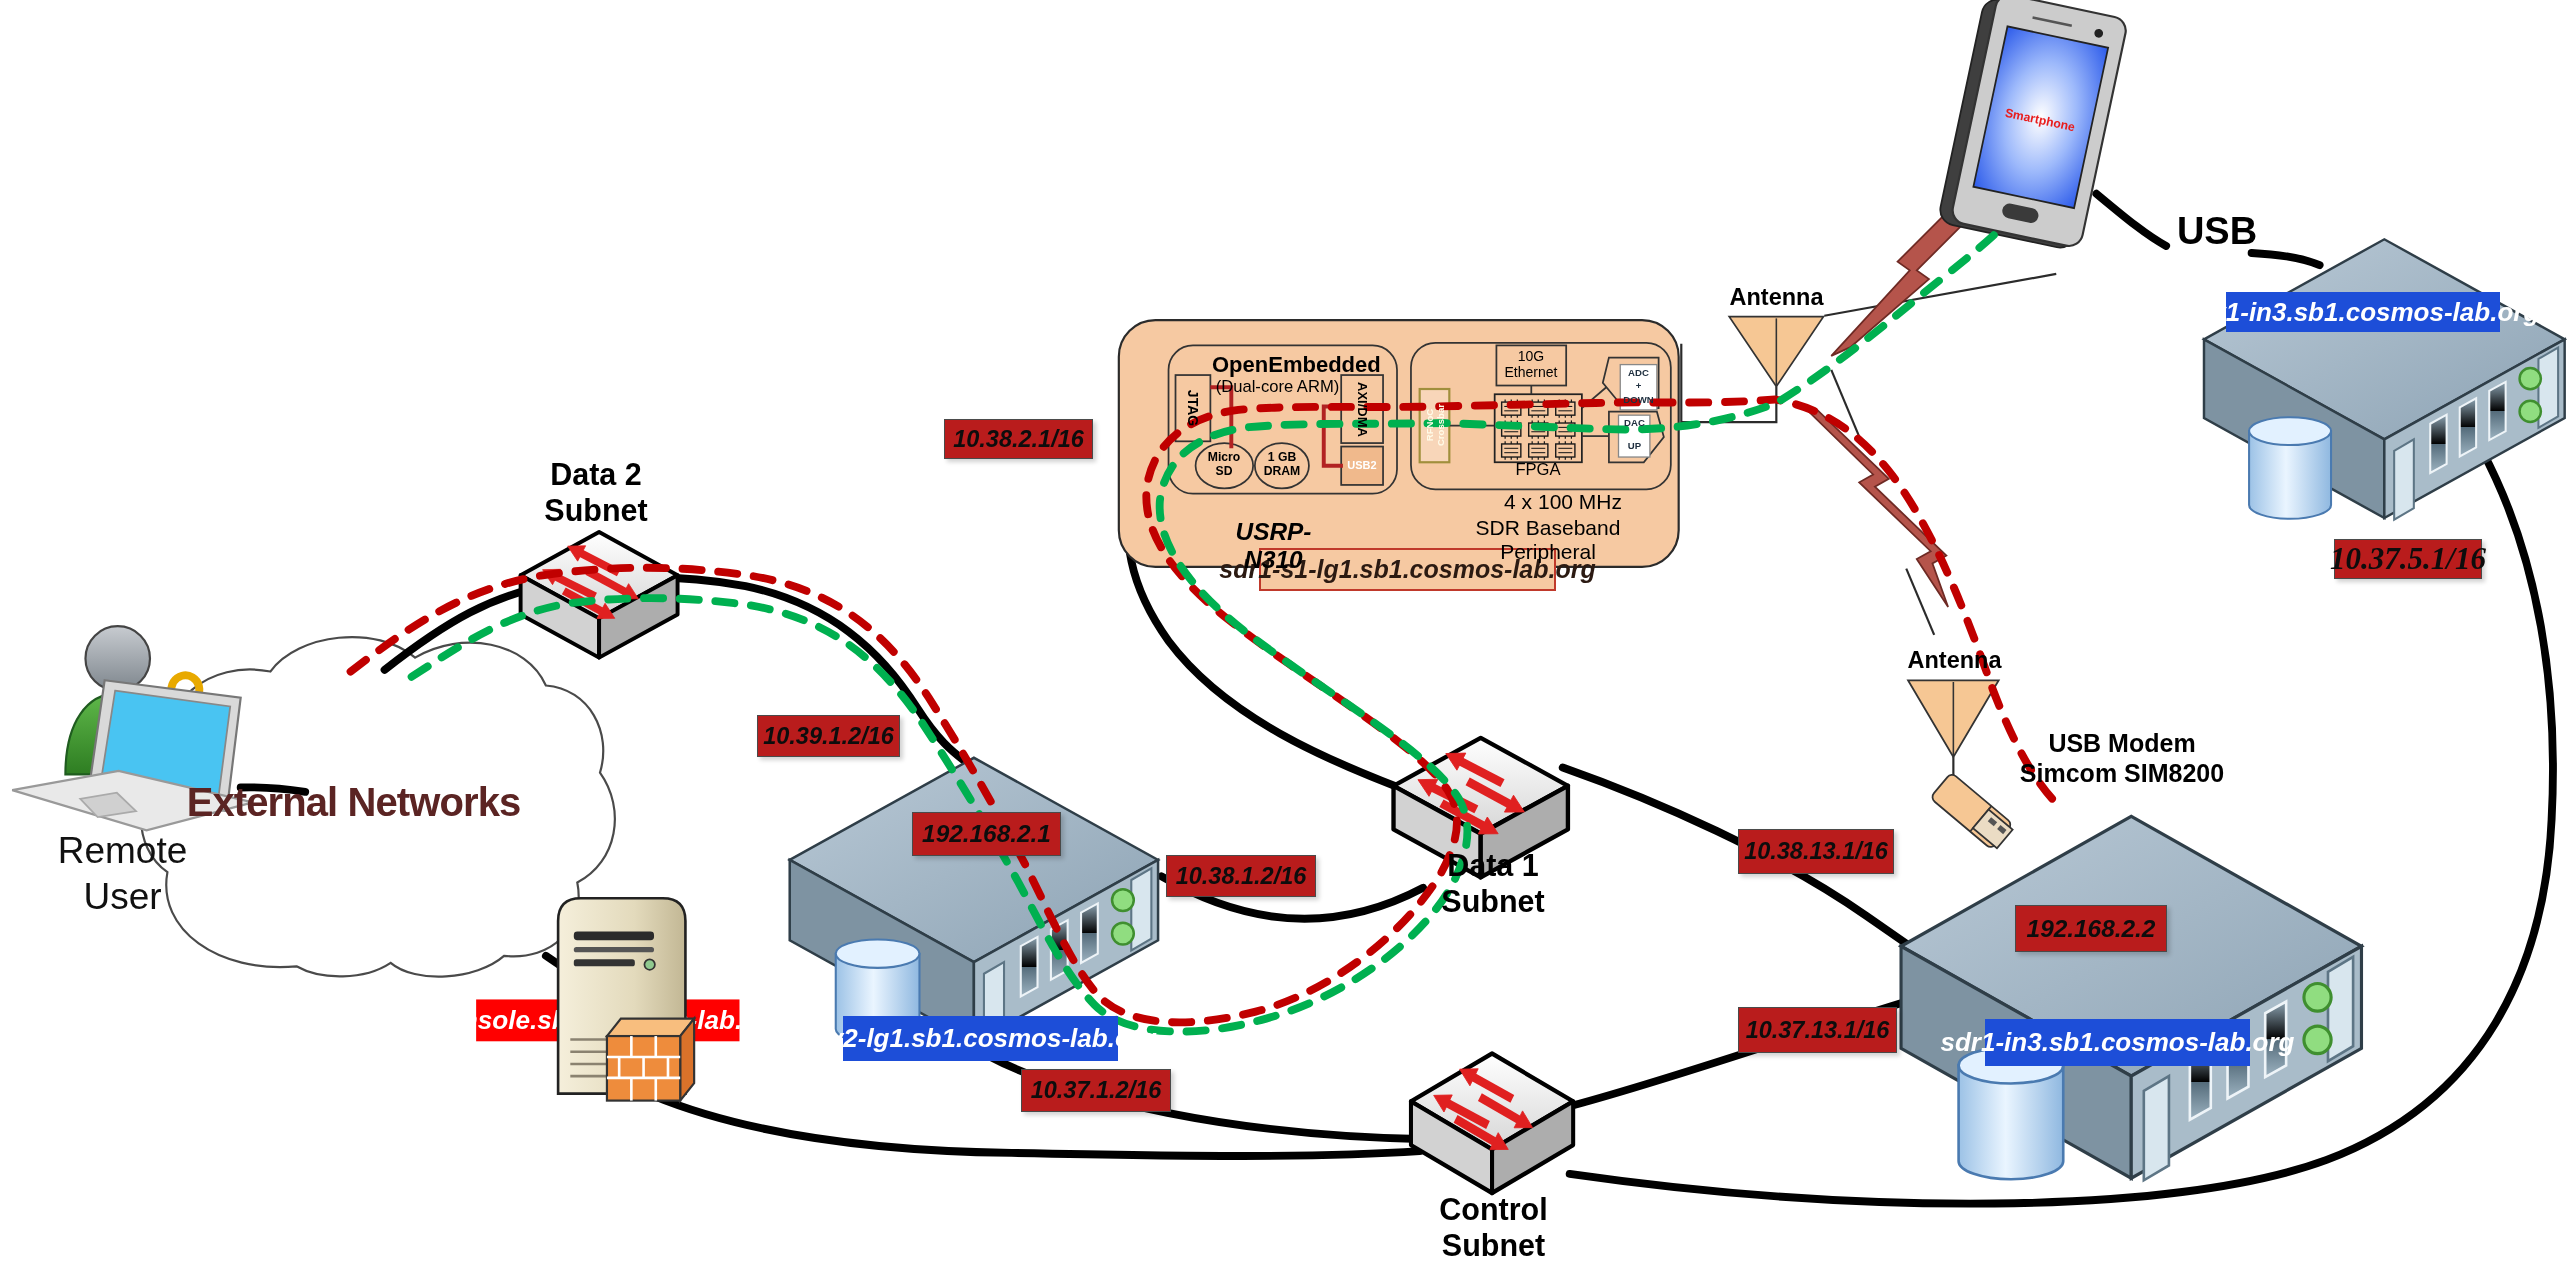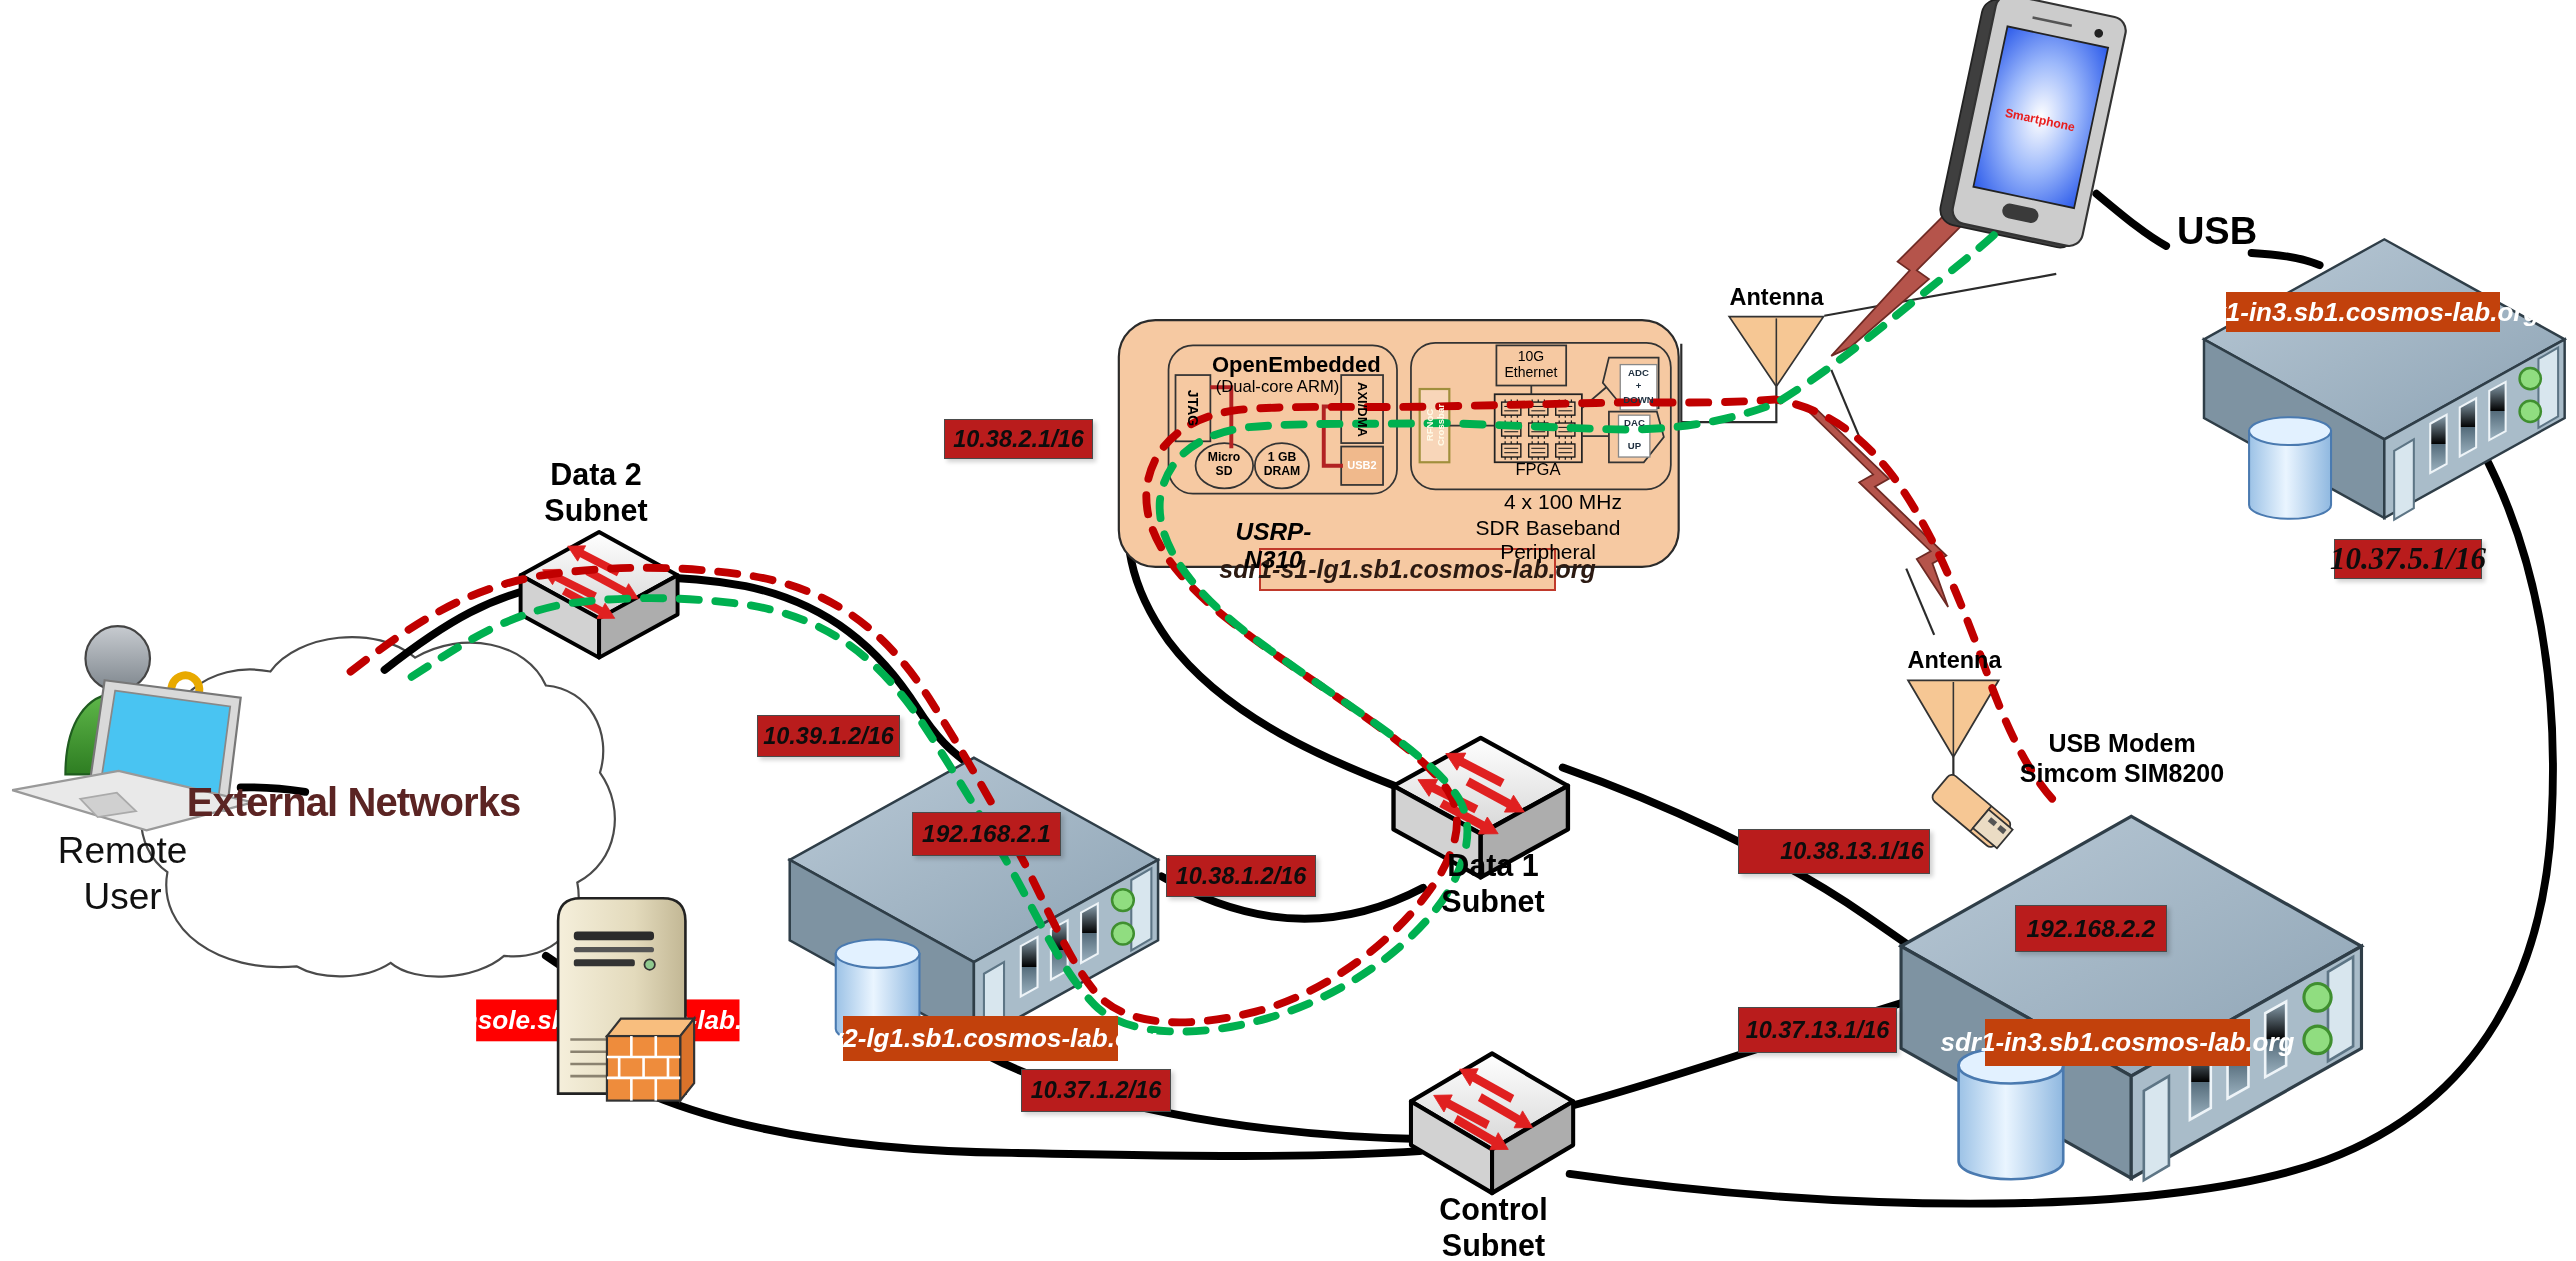--- a/index.html
+++ b/index.html
@@ -5,21 +5,21 @@
   html,body{margin:0;padding:0;background:#fff;}
   .stage{position:relative;width:2576px;height:1262px;background:#ffffff;overflow:hidden;
          font-family:"Liberation Sans",sans-serif;}
   .stage svg.layer{position:absolute;left:0;top:0;}
   .t{position:absolute;color:#000;}
   .nodelabel{position:absolute;text-align:center;font-weight:bold;color:#000;line-height:1.18;}
   .iplabel{position:absolute;background:#b91c1c;border:1.7px solid #4a4a4a;color:#0d0d0d;
            font-weight:bold;font-style:italic;text-align:right;
            box-shadow:2.6px 2.6px 4.4px rgba(0,0,0,0.18);
            display:flex;align-items:center;justify-content:center;}
-  .redlabel{position:absolute;background:#c2410c;color:#ffffff;font-weight:bold;font-style:italic;
+  .redlabel{position:absolute;background:#1d4ed8;color:#ffffff;font-weight:bold;font-style:italic;
             display:flex;align-items:center;justify-content:center;white-space:nowrap;}
   .orangelabel{position:absolute;background:#f6c9a2;border:2.6px solid #c0392b;color:#2b1a12;
             font-weight:bold;font-style:italic;display:flex;align-items:center;justify-content:center;white-space:nowrap;}
   .rotwrap{position:absolute;display:flex;align-items:center;justify-content:center;}
   .rot90{transform:rotate(90deg);white-space:nowrap;font-weight:bold;}
   .rotm90{transform:rotate(-90deg);white-space:nowrap;font-weight:bold;text-align:center;line-height:1.15;}
   .small-center{position:absolute;text-align:center;font-weight:bold;line-height:1.15;}
 </style>
 </head>
 <body>
@@ -320,21 +320,21 @@
 
 <div class="nodelabel" style="left:2169px;top:209px;width:96px;font-size:38px;">USB</div>
 
 <div class="t" style="left:1990px;top:113px;width:100px;text-align:center;font-size:12.2px;font-weight:bold;color:#e81c1c;transform:rotate(12deg);">Smartphone</div>
 
 <div class="iplabel" style="left:944px;top:419px;width:147px;height:38px;font-size:23.5px;">10.38.2.1/16</div>
 <div class="iplabel" style="left:757px;top:715px;width:141px;height:40px;font-size:23.5px;">10.39.1.2/16</div>
 <div class="iplabel" style="left:912px;top:812px;width:147px;height:42px;font-size:24.4px;">192.168.2.1</div>
 <div class="iplabel" style="left:1166px;top:855px;width:148px;height:40px;font-size:23.5px;">10.38.1.2/16</div>
 <div class="iplabel" style="left:1021px;top:1069px;width:148px;height:41px;font-size:23.5px;">10.37.1.2/16</div>
-<div class="iplabel" style="left:1738px;top:829px;width:154px;height:43px;font-size:23.5px;padding-left:36px;">10.38.13.1/16</div>
+<div class="iplabel" style="left:1738px;top:829px;width:154px;height:43px;font-size:23.5px;">10.38.13.1/16</div>
 <div class="iplabel" style="left:1738px;top:1007px;width:157px;height:44px;font-size:23.5px;">10.37.13.1/16</div>
 <div class="iplabel" style="left:2015px;top:905px;width:150px;height:45px;font-size:24.4px;">192.168.2.2</div>
 <div class="iplabel" style="left:2334px;top:539px;width:146px;height:38px;font-size:31px;font-family:Liberation Serif, serif;">10.37.5.1/16</div>
 
 <div class="redlabel" style="left:2226px;top:292px;width:274px;height:40px;font-size:26px;">srv1-in3.sb1.cosmos-lab.org</div>
 <div class="redlabel" style="left:843px;top:1016px;width:275px;height:45px;font-size:26px;">srv2-lg1.sb1.cosmos-lab.org</div>
 <div class="redlabel" style="left:1985px;top:1019px;width:265px;height:47px;font-size:26px;">sdr1-in3.sb1.cosmos-lab.org</div>
 
 <div class="orangelabel" style="left:1259px;top:548px;width:293px;height:39px;font-size:25px;">sdr1-s1-lg1.sb1.cosmos-lab.org</div>
 <div class="t" style="left:1208px;top:518px;width:131px;text-align:center;font-size:24.4px;font-weight:bold;font-style:italic;">USRP-N310</div>

